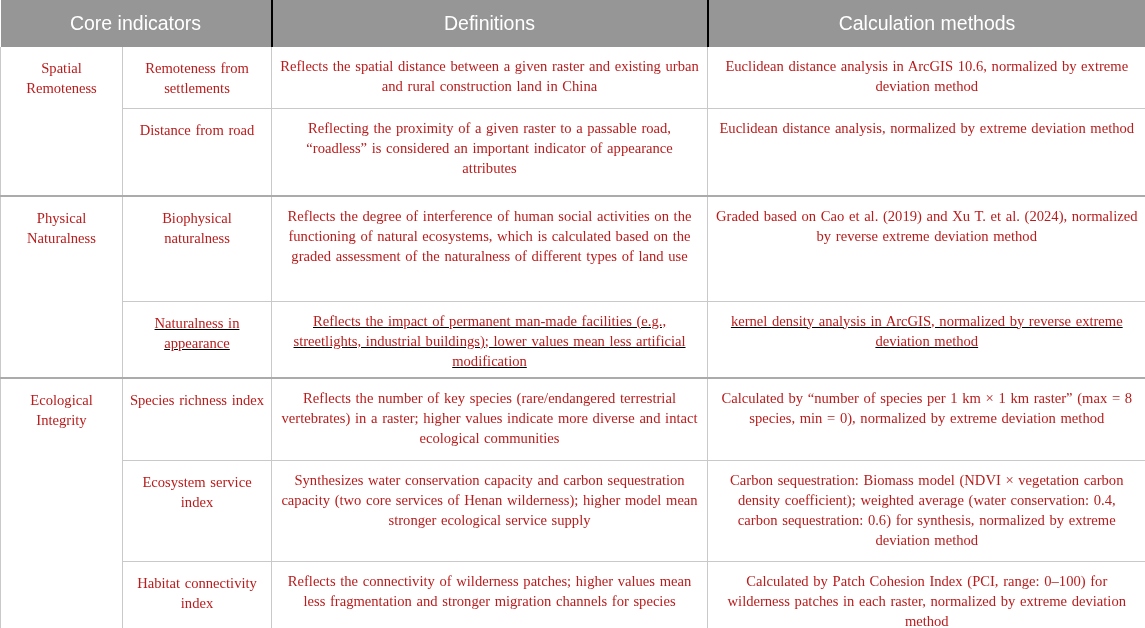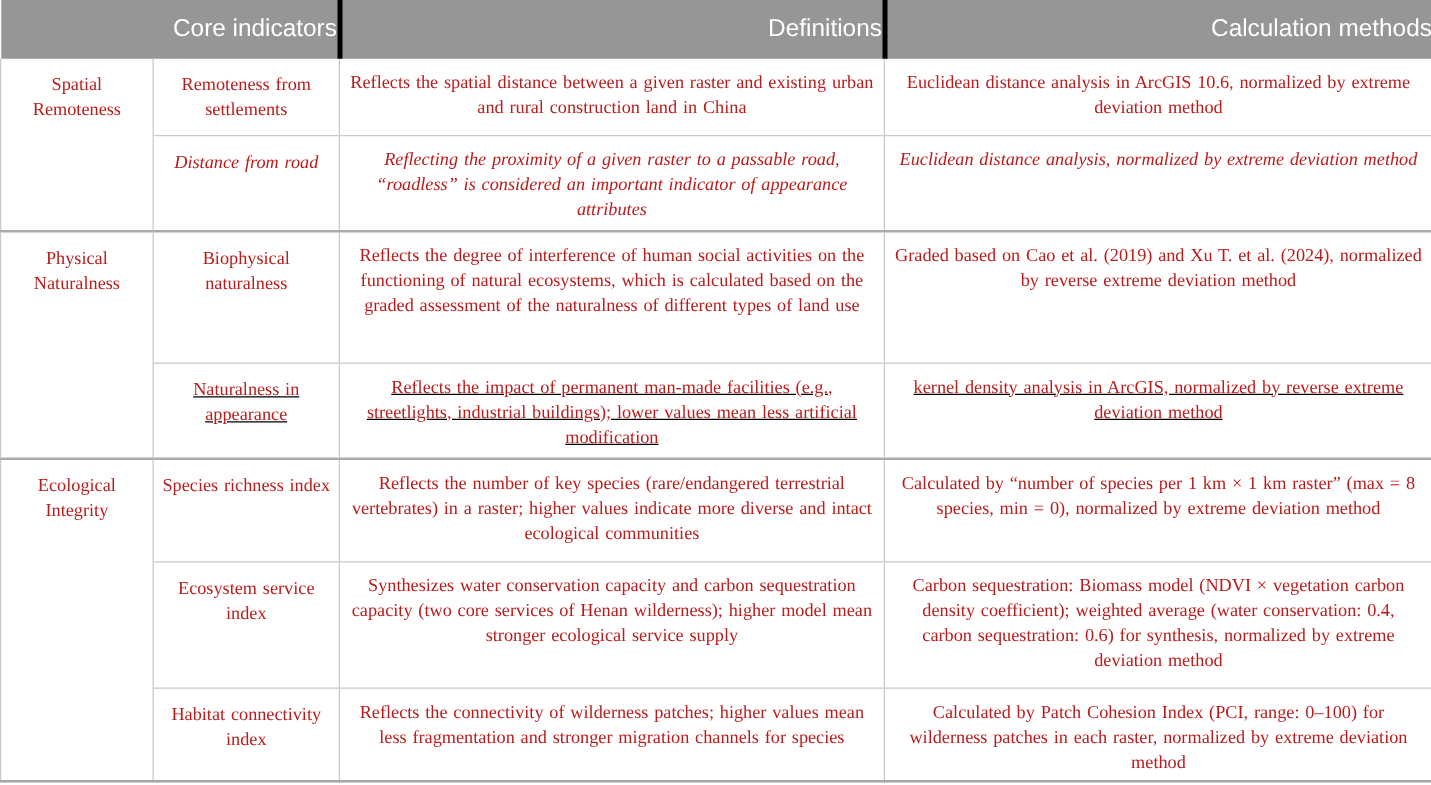--- a/index.html
+++ b/index.html
@@ -25,27 +25,27 @@
   col.c-def { width: 436px; }
   col.c-calc { width: 438px; }
 
   thead th {
     background: #969696;
     color: #ffffff;
     font-family: "Liberation Sans", "DejaVu Sans", sans-serif;
     font-weight: 400;
     font-size: 19.5px;
     height: 47px;
-    text-align: right;
+    text-align: center;
     vertical-align: middle;
     padding: 0;
     border: none;
   }
   thead th.gap-left {
-    border-left: 4px solid #000000;
+    border-left: 2px solid #000000;
   }
 
   tbody td {
     border-left: 1px solid #c9c9c9;
     vertical-align: top;
     text-align: center;
     color: #b91c1c;
     font-size: 14.6px;
     line-height: 20px;
     padding: 9px 8px 4px 8px;
@@ -55,21 +55,21 @@
   tbody tr.inner td {
     border-top: 1px solid #c9c9c9;
   }
   tbody tr.group-start td {
     border-top: 2px solid #ababab;
   }
   td.cat-cell { padding: 11px 4px 4px 4px; }
   td.ind-cell { padding: 11px 5px 4px 5px; }
 
   tr.r0 { height: 61px; }
-  tr.r1 { height: 77px; font-style: italic; }
+  tr.r1 { height: 88px; }
   tr.r2 { height: 105px; }
   tr.r3 { height: 77px; text-decoration: underline; }
   tr.r4 { height: 82px; }
   tr.r5 { height: 101px; margin-top: 19px; }
   tr.r6 { height: 74px; }
 </style>
 </head>
 <body>
 
 <div class="table-wrap">

